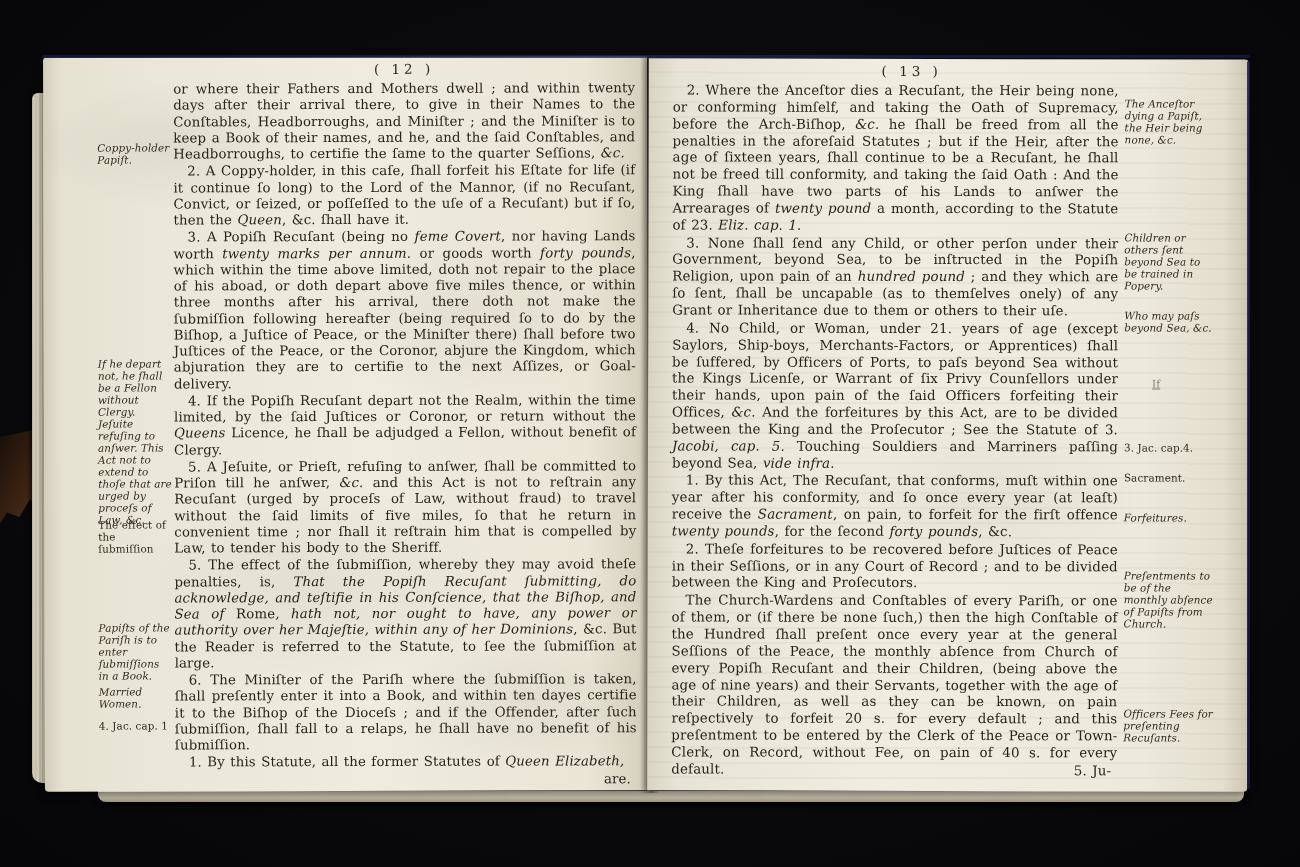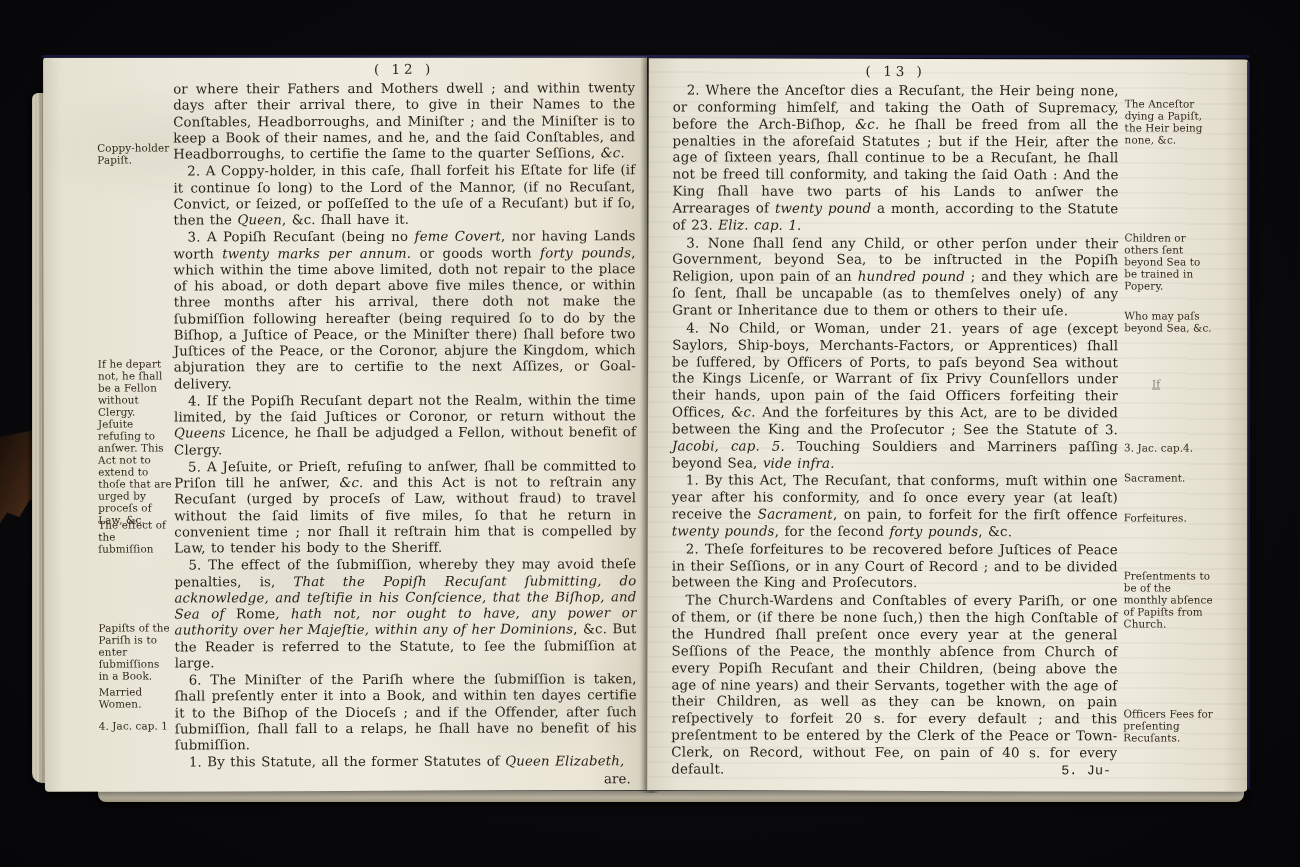--- a/index.html
+++ b/index.html
@@ -59,41 +59,41 @@
     background:linear-gradient(115deg,#170d06 0%,#3c2414 40%,#4a2e1a 55%,#241407 100%);
     clip-path:polygon(0 12%, 48% 4%, 66% 8%, 78% 20%, 72% 30%, 76% 40%, 70% 56%, 54% 60%, 48% 76%, 34% 70%, 22% 86%, 8% 82%, 0 92%);
     box-shadow:3px 4px 7px rgba(0,0,0,.75);
   }
 
   .pagenum{
     position:absolute;top:4px;font-size:13.5px;letter-spacing:4px;
     color:#2b2418;text-align:center;
   }
   .page-left .pagenum{left:130px;width:462px;}
-  .page-right .pagenum{left:24px;width:446px;}
+  .page-right .pagenum{left:40px;width:446px;}
 
   .body{
     position:absolute;color:#28221a;text-align:justify;
     word-spacing:1px;letter-spacing:.15px;
   }
   .page-left .body{left:130px;top:24px;width:462px;font-size:13.3px;line-height:16.25px;}
   .page-right .body{left:24px;top:24px;width:446px;font-size:13.4px;line-height:16.85px;}
   .para{margin:0 0 1px 0;}
   .para.ind{text-indent:14px;}
   .it{font-style:italic;}
   .catchword{text-align:right;padding-right:6px;}
-  .catchword.inline{margin-top:-16.8px;font-family:Liberation Mono, monospace;}
+  .catchword.inline{margin-top:-16.8px;}
 
   .margins{position:absolute;top:0;height:100%;}
   .page-left .margins{left:54px;width:74px;}
   .page-right .margins{left:476px;width:92px;}
   .note{
     position:absolute;left:0;width:100%;
     font-size:10.4px;line-height:12px;color:#332a1d;
-    letter-spacing:.1px;
+    font-style:italic;letter-spacing:.1px;
   }
   .note.rm{font-style:normal;}
   .note.faint{opacity:.55;text-decoration:underline;font-style:normal;}
 
   
   .texture{position:absolute;inset:0;pointer-events:none;border-radius:inherit;
     background:
       radial-gradient(ellipse 180px 90px at 20% 12%, rgba(124,124,108,.10), transparent 70%),
       radial-gradient(ellipse 220px 120px at 70% 35%, rgba(124,124,108,.08), transparent 70%),
       radial-gradient(ellipse 260px 140px at 45% 72%, rgba(118,120,104,.09), transparent 70%),

